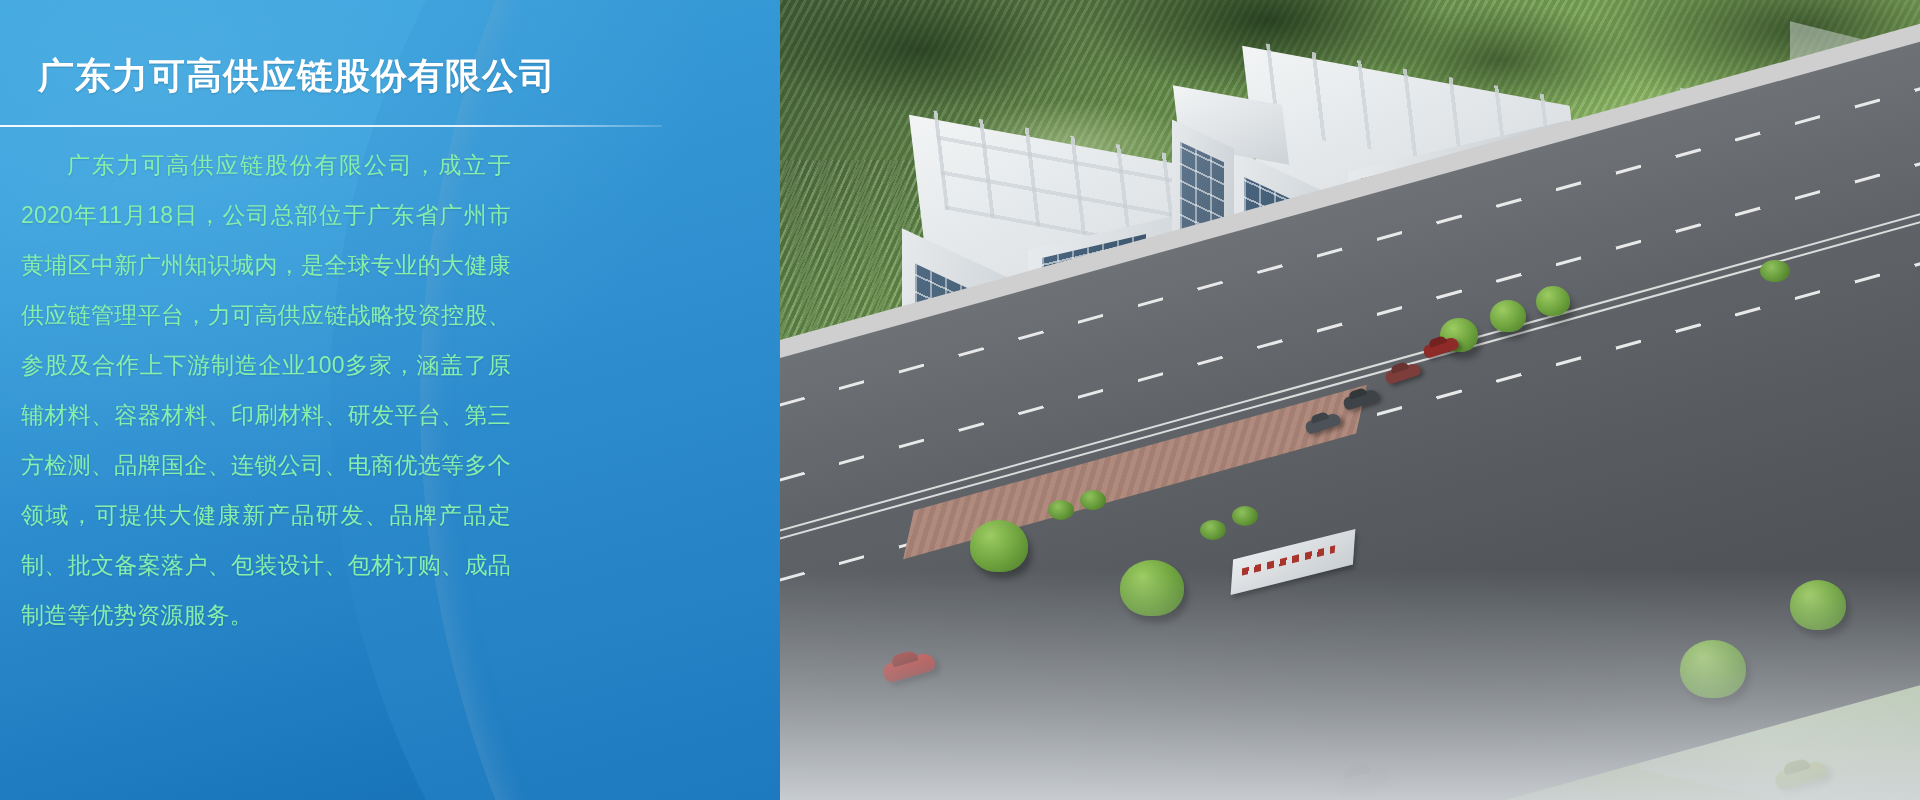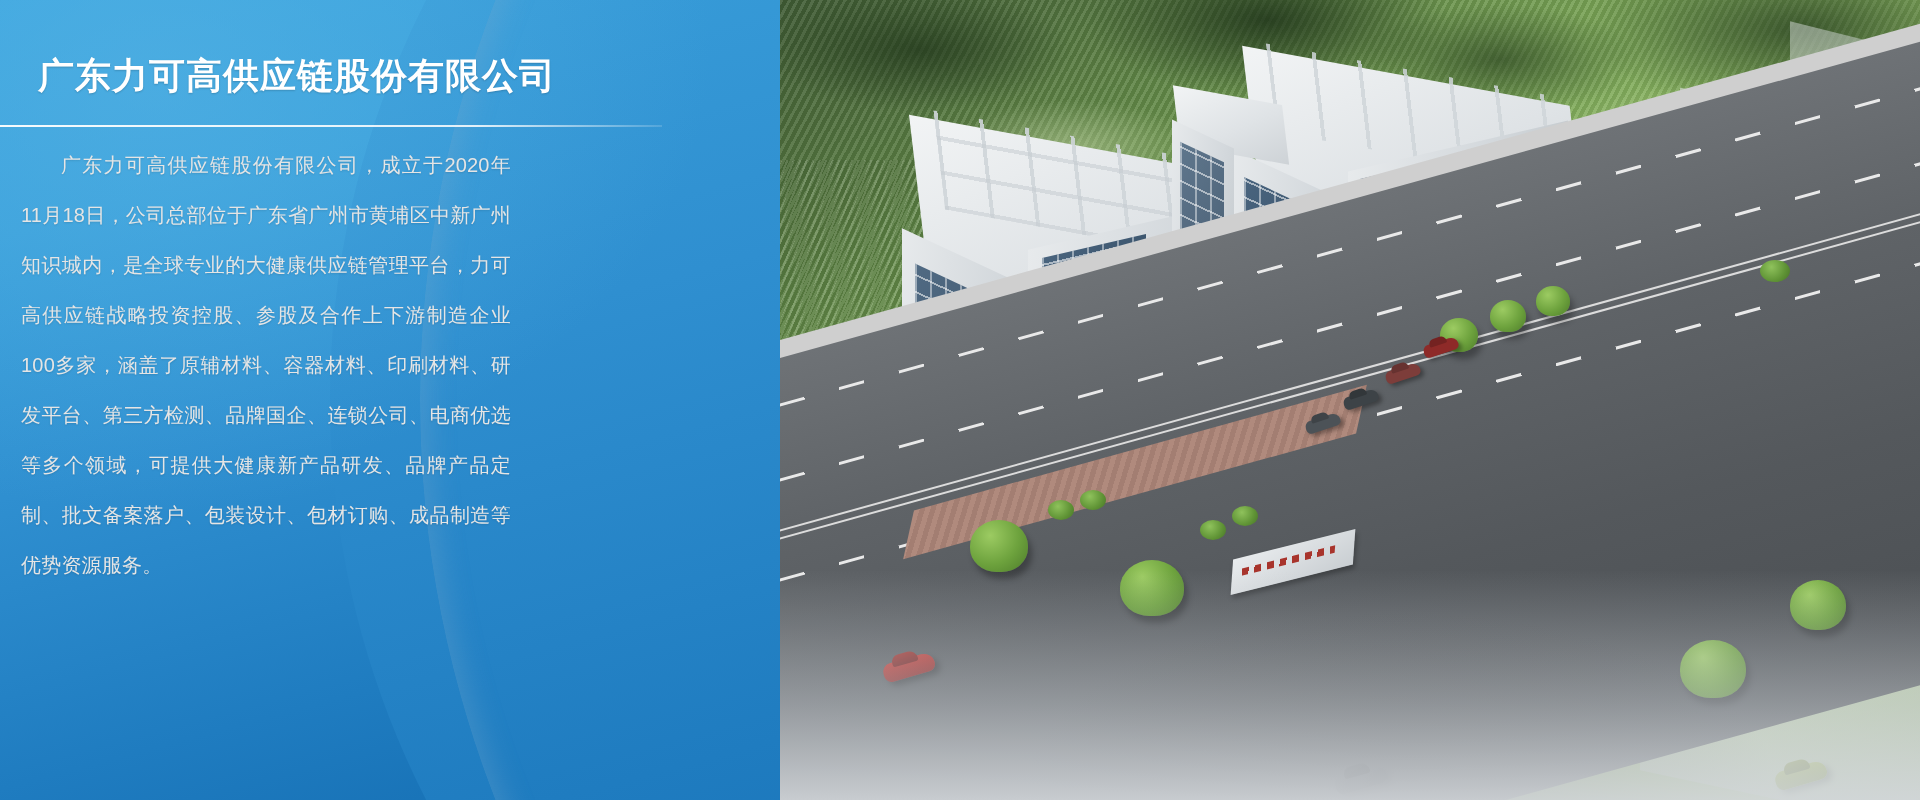--- a/index.html
+++ b/index.html
@@ -196,21 +196,21 @@
     font-size:36px;font-weight:bold;color:#ffffff;letter-spacing:1px;
     text-shadow:0 1px 2px rgba(0,0,0,.18);
     white-space:nowrap;
   }
   .rule{
     position:absolute;left:0;top:125px;width:662px;height:2px;
     background:linear-gradient(90deg, rgba(255,255,255,.95) 0%, rgba(255,255,255,.85) 72%, rgba(255,255,255,.15) 100%);
   }
   .body{
     position:absolute;left:21px;top:140px;width:490px;
-    font-size:20px;line-height:50px;color:#e5e5e5;
+    font-size:23px;line-height:50px;color:#86efac;
     letter-spacing:.2px;
     text-align:justify;
     text-justify:inter-ideograph;
     text-shadow:0 1px 2px rgba(0,0,0,.13);
   }
   .body p{margin:0;text-indent:2em;}
 </style>
 </head>
 <body>
 

